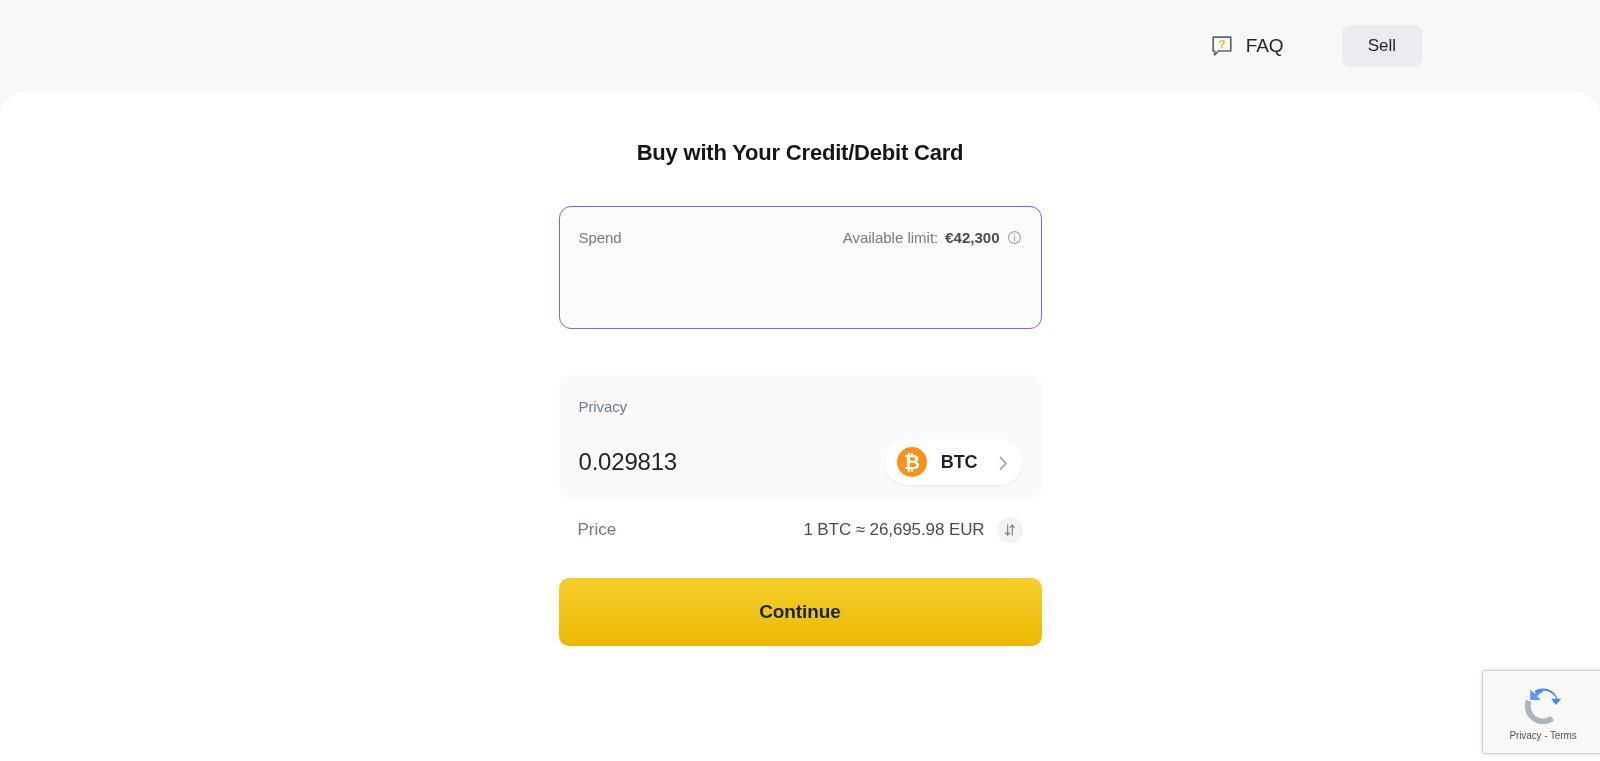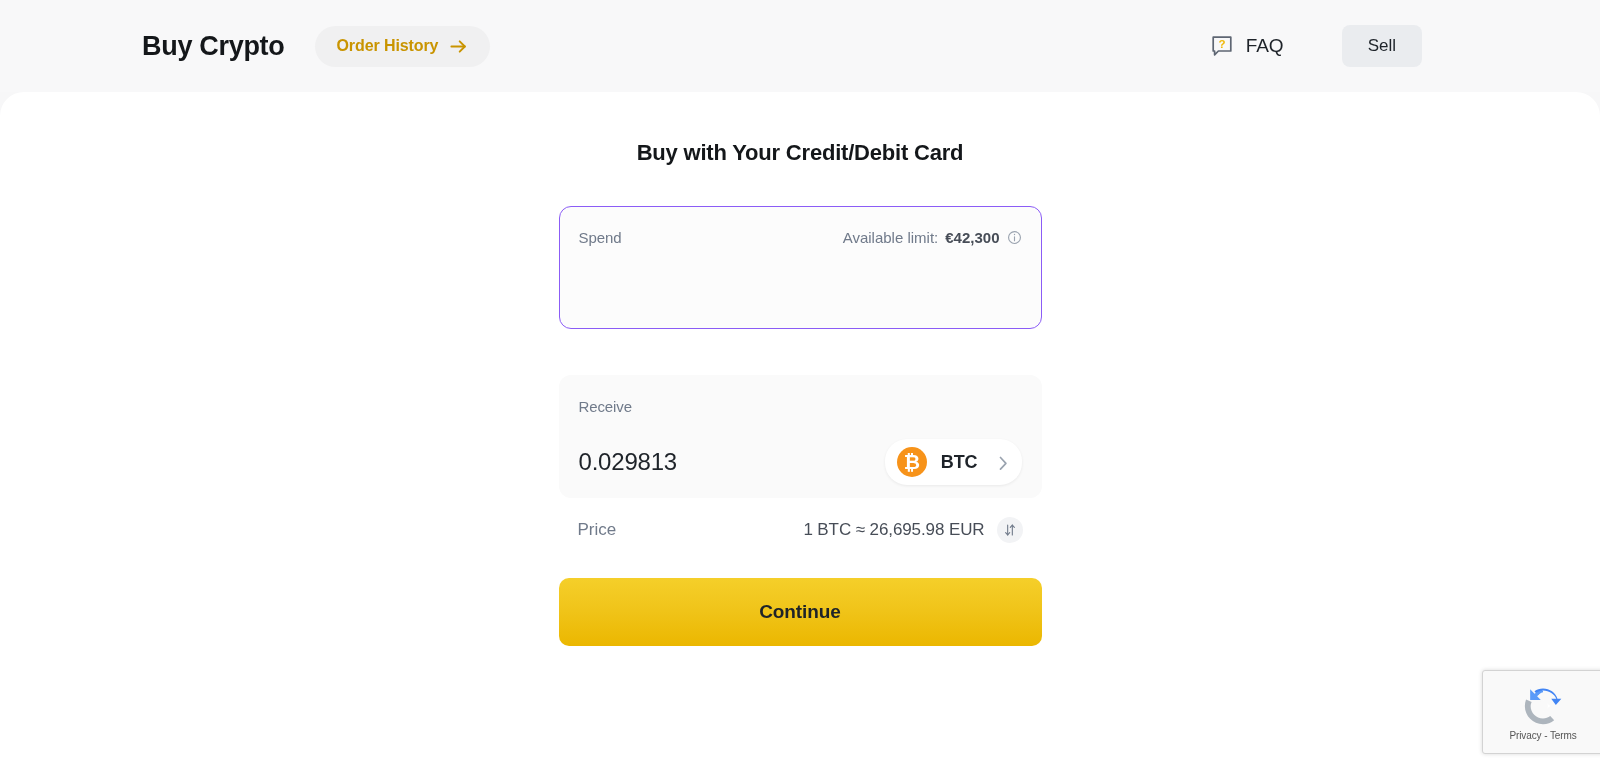--- a/index.html
+++ b/index.html
@@ -329,33 +329,20 @@
     font-size: 10px;
     color: #555555;
     letter-spacing: -0.1px;
   }
 </style>
 </head>
 <body>
 
 <div class="header">
 
-  <div class="header-left">
-    <div class="page-title">Buy Crypto</div>
-
-    <button class="order-history-btn">
-      <span class="order-history-label">Order History</span>
-      <span class="arrow-right-icon">
-        <svg viewBox="0 0 24 24" fill="none" stroke="currentColor" stroke-width="2.4" stroke-linecap="round" stroke-linejoin="round">
-          <line x1="3" y1="12" x2="20" y2="12"></line>
-          <polyline points="13.5 5.5 20 12 13.5 18.5"></polyline>
-        </svg>
-      </span>
-    </button>
-  </div>
 
   <div class="header-right">
     <button class="faq-link">
       <span class="faq-icon">
         <svg viewBox="0 0 24 24" fill="none">
           <path d="M3.2 3.2 H20.8 V17 H8.4 L4.6 20.8 V17 H3.2 Z" stroke="#5e6673" stroke-width="1.7" stroke-linejoin="round" fill="none"></path>
           <text x="11.9" y="14.2" text-anchor="middle" font-family="Liberation Sans, sans-serif" font-size="11.5" font-weight="700" fill="#f0b90b">?</text>
         </svg>
       </span>
       <span class="faq-label">FAQ</span>
@@ -385,21 +372,21 @@
             </svg>
           </span>
         </span>
       </div>
     </div>
 
     <div class="card-gap"></div>
 
     <div class="exchange-card">
       <div class="card-top-row">
-        <span class="card-label">Receive</span>
+        <span class="card-label">Privacy</span>
       </div>
       <div class="card-bottom-row">
         <span class="amount-value">
           <span>0.029813</span>
         </span>
         <button class="currency-pill">
           <span class="coin-icon btc">
             <span class="coin-glyph btc-glyph">₿</span>
           </span>
           <span class="currency-code">BTC</span>

